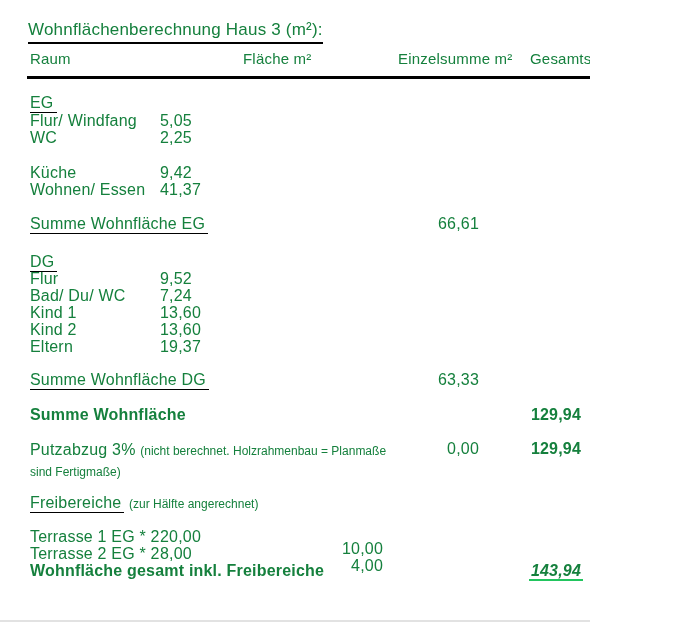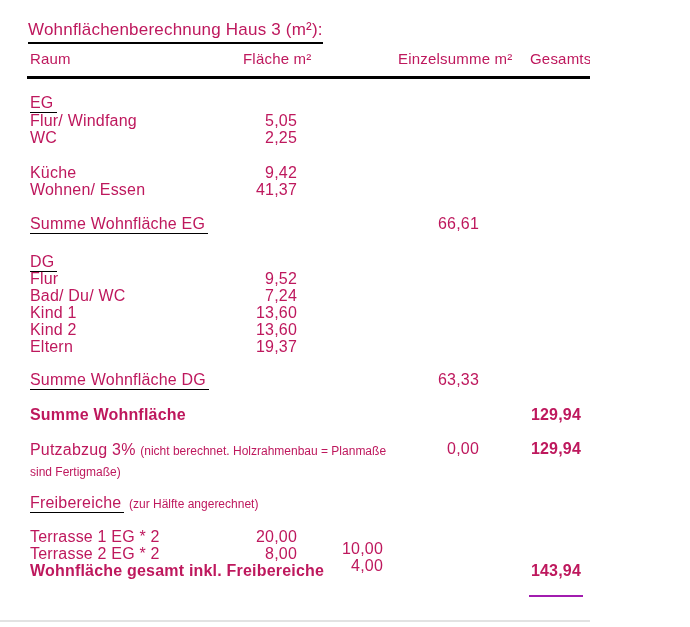--- a/index.html
+++ b/index.html
@@ -1,41 +1,41 @@
 <!DOCTYPE html>
 <html><head>
 <meta charset="utf-8">
 <style>
   html,body{margin:0;padding:0;background:#fff;}
   .page{
     position:relative;
     width:590px;height:627px;
     background:#ffffff;
-    color:#be185d;
+    color:#15803d;
     font-family:"Liberation Sans","DejaVu Sans",sans-serif;
     overflow:hidden;
   }
   .row{position:absolute;left:0;width:690px;height:17px;font-size:16px;letter-spacing:.2px;white-space:nowrap;line-height:17px;}
   .c-raum{position:absolute;left:30px;top:0;}
-  .c-fl  {position:absolute;left:160px;width:137px;top:0;text-align:right;}
+  .c-fl  {position:absolute;left:160px;width:137px;top:0;}
   .c-mid {position:absolute;left:310px;width:73px;top:12px;text-align:right;}
   .c-ein {position:absolute;left:365px;width:114px;top:0;text-align:right;}
   .c-ges {position:absolute;left:495px;width:122px;top:0;text-align:center;}
   .bold{font-weight:bold;}
   .ul{display:inline-block;border-bottom:1.5px solid #000;padding:0 3px 1px 0;text-align:center;}
   .small{font-size:12px;letter-spacing:0;}
   .title{position:absolute;left:28px;top:20px;font-size:17px;letter-spacing:.2px;}
   .title .ul-title{display:inline-block;border-bottom:2px solid #000;padding-bottom:2px;}
   .hdr-row{position:absolute;left:0;top:50px;width:690px;height:17px;font-size:15px;font-weight:normal;letter-spacing:.2px;white-space:nowrap;}
   .hdr-raum{position:absolute;left:30px;top:0;}
   .hdr-fl{position:absolute;left:243px;top:0;}
   .hdr-ein{position:absolute;left:398px;top:0;}
   .hdr-ges{position:absolute;left:530px;top:0;}
   .hdr-rule{position:absolute;left:27px;top:76px;width:635px;height:3px;background:#000;}
-  .total-ul{display:inline-block;border-bottom:2px solid #a21caf;padding:0 2px 16px 2px;}
+  .total-ul{display:inline-block;border-bottom:2px solid #22c55e;padding:0 2px 0 2px;font-style:italic;}
   .bottom-line{position:absolute;left:0px;top:620px;width:690px;height:2px;background:#e2e2e2;}
   .putz-label{line-height:19px;}
 </style>
 </head>
 <body>
 
 <div class="page">
 
   <div class="title">
     <span class="ul-title">Wohnflächenberechnung Haus 3 (m²):</span>

